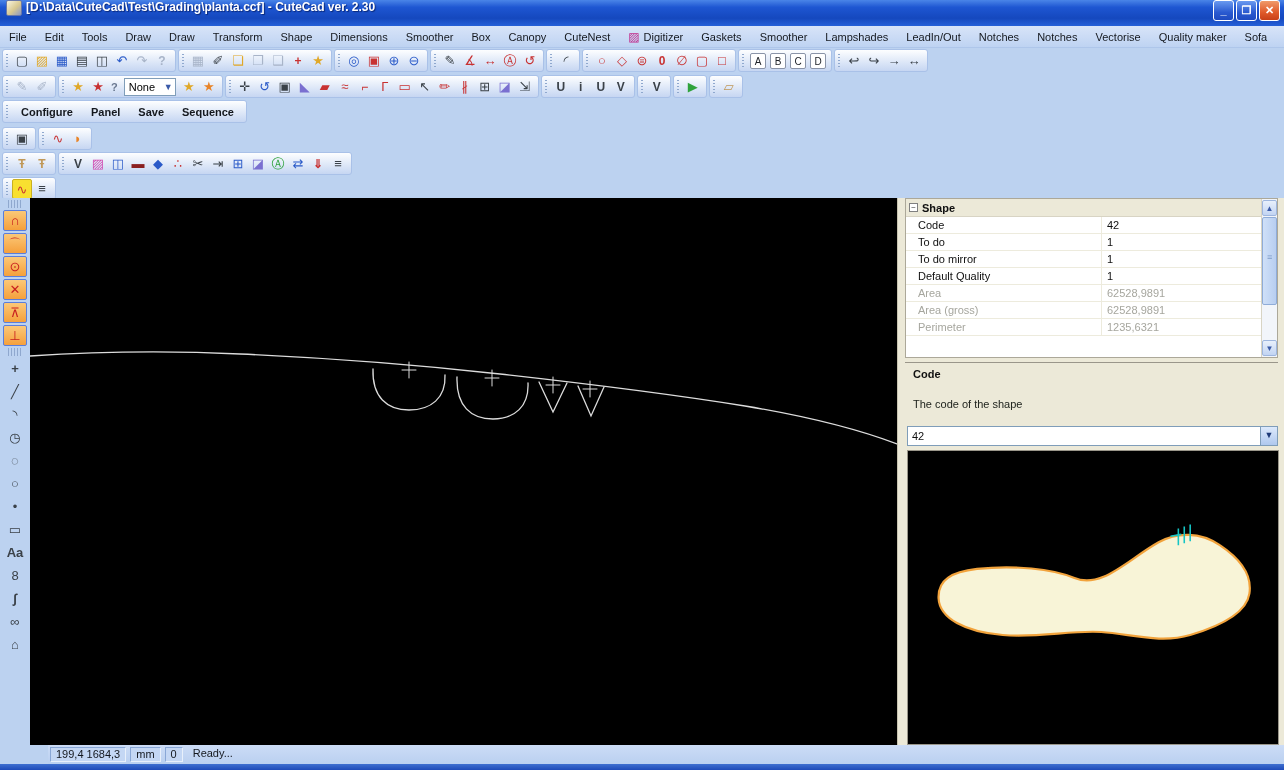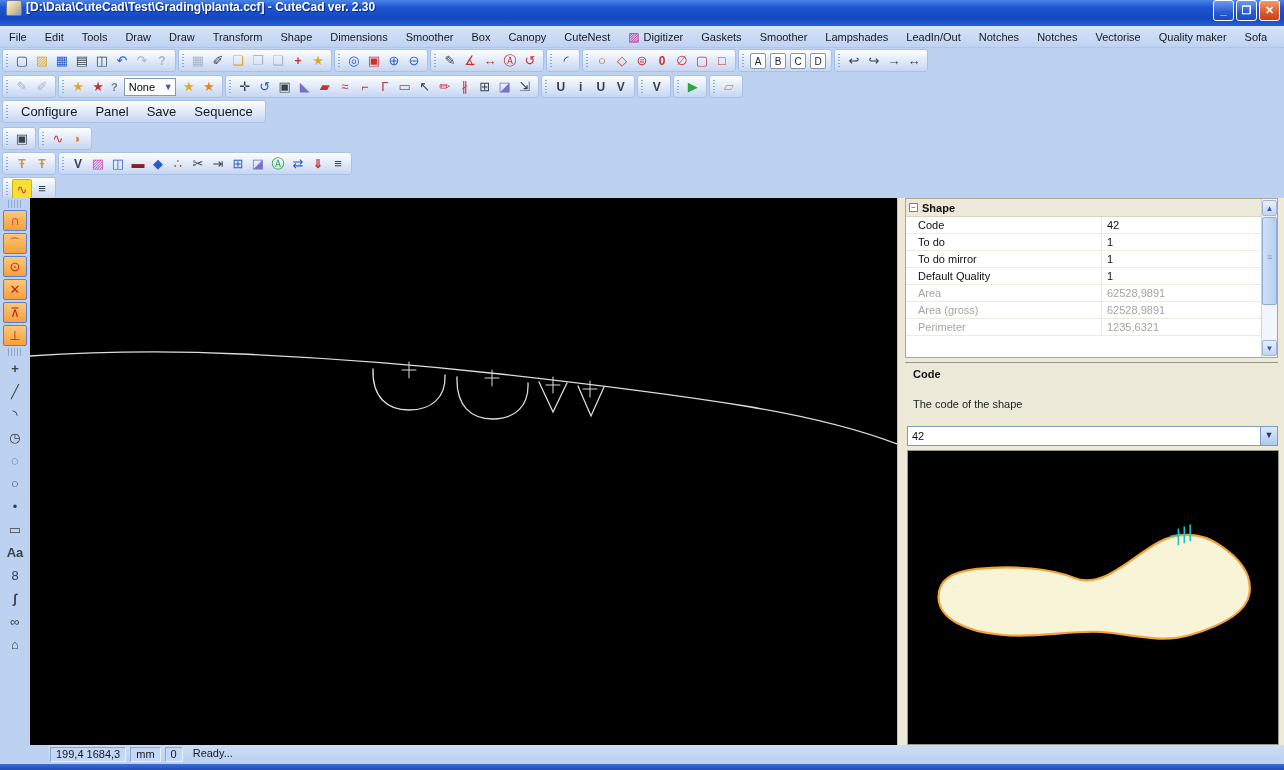--- a/index.html
+++ b/index.html
@@ -33,21 +33,21 @@
   #row4{top:126px;height:25px;}
   #row5{top:151px;height:25px;}
   #row6{top:176px;height:22px;}
   .tb-group{display:inline-flex;align-items:center;height:23px;margin:1px 0 0 2px;
     padding:0 3px 0 1px;background:linear-gradient(180deg,#FDFEFF,#D6E2F6 70%,#C6D6F2);
     border:1px solid #A9C1E8;border-radius:3px;}
   .tb-group::before{content:"";display:inline-block;width:2px;height:14px;margin:0 4px 0 2px;
     background:repeating-linear-gradient(180deg,#8FA8CE 0 1px,rgba(0,0,0,0) 1px 3px);}
   .tb-icon{display:inline-block;width:20px;height:20px;line-height:20px;text-align:center;
     font-size:13px;border-radius:2px;}
-  .tb-text{padding:3px 9px;font-size:13px;color:#14181E;}
+  .tb-text{padding:3px 9px;font-size:11px;color:#14181E;font-weight:bold;}
   .mini-dropdown{display:inline-flex;align-items:center;height:18px;background:#FFF;
     border:1px solid #7F9DB9;margin:0 3px;padding:0 2px 0 4px;min-width:52px;justify-content:space-between;}
   .dd-arrow{color:#3A5AA8;font-size:9px;margin-left:6px;}
   .q-label{color:#6A7890;font-weight:bold;padding:0 3px;}
   
   .c-red{color:#C83232}.c-blue{color:#2A5AC8}.c-yellow{color:#E0A828}.c-green{color:#2FA33C}
   .disabled{color:#A8B4C8}.c-dark{color:#3A4148}.c-purple{color:#7A6FD0}.c-orange{color:#E88428}
   .c-maroon{color:#8A2020}.c-tan{color:#C09858}.c-magenta{color:#D048B0}
   .bold-letter{font-weight:bold;font-size:12px;}
   .bg-yellow{background:#F8E030;border:1px solid #C8B020;}

